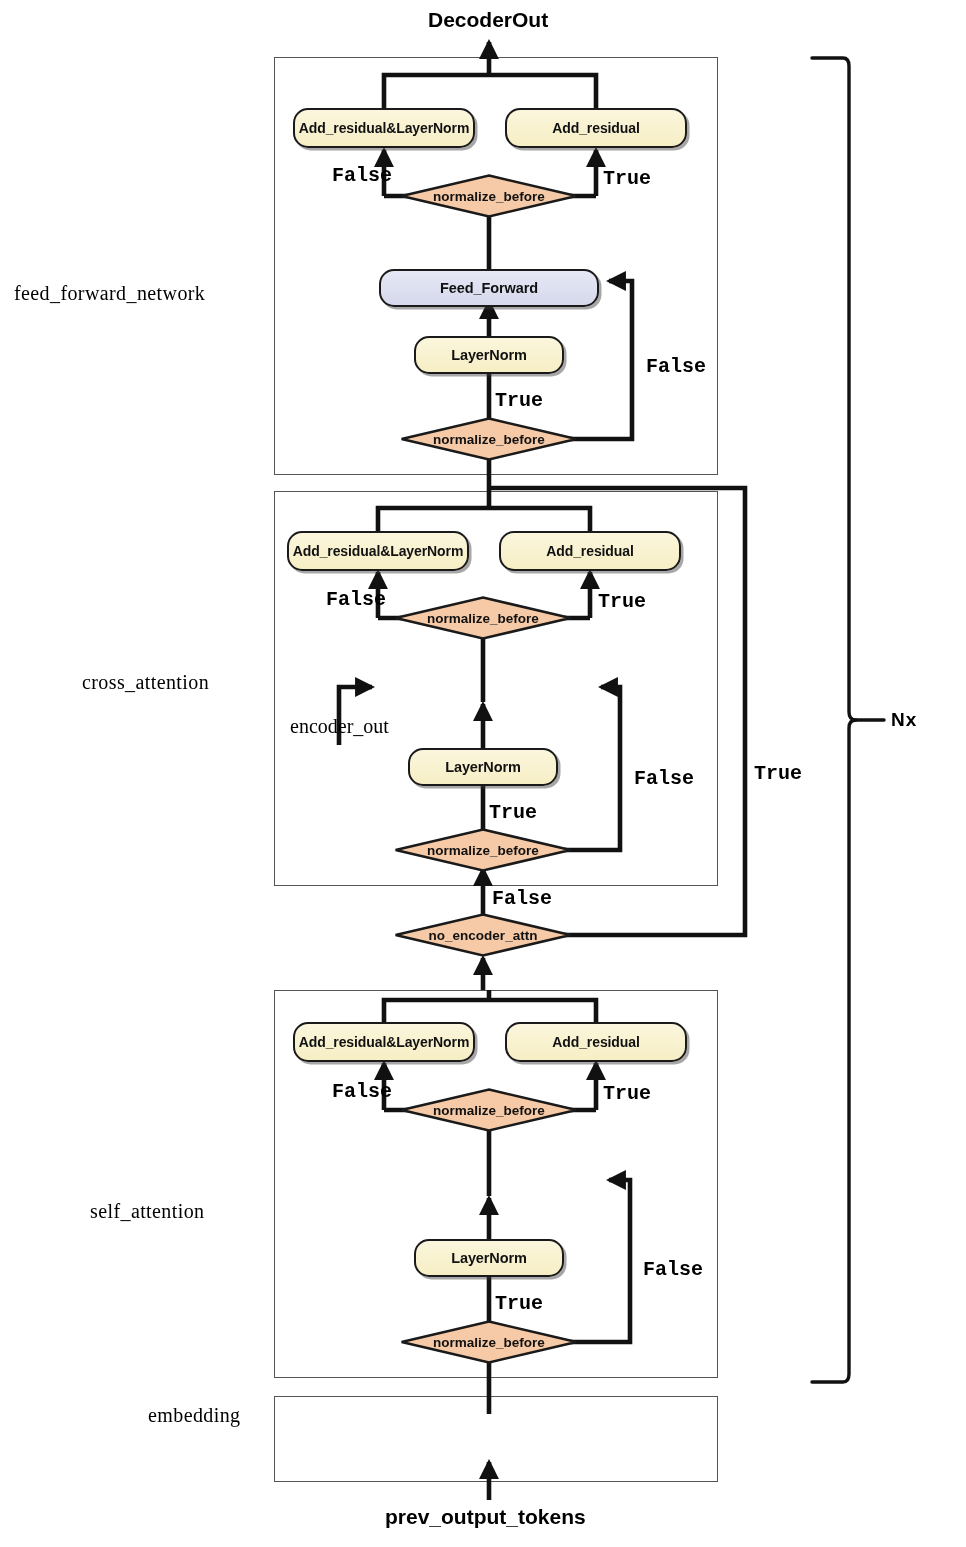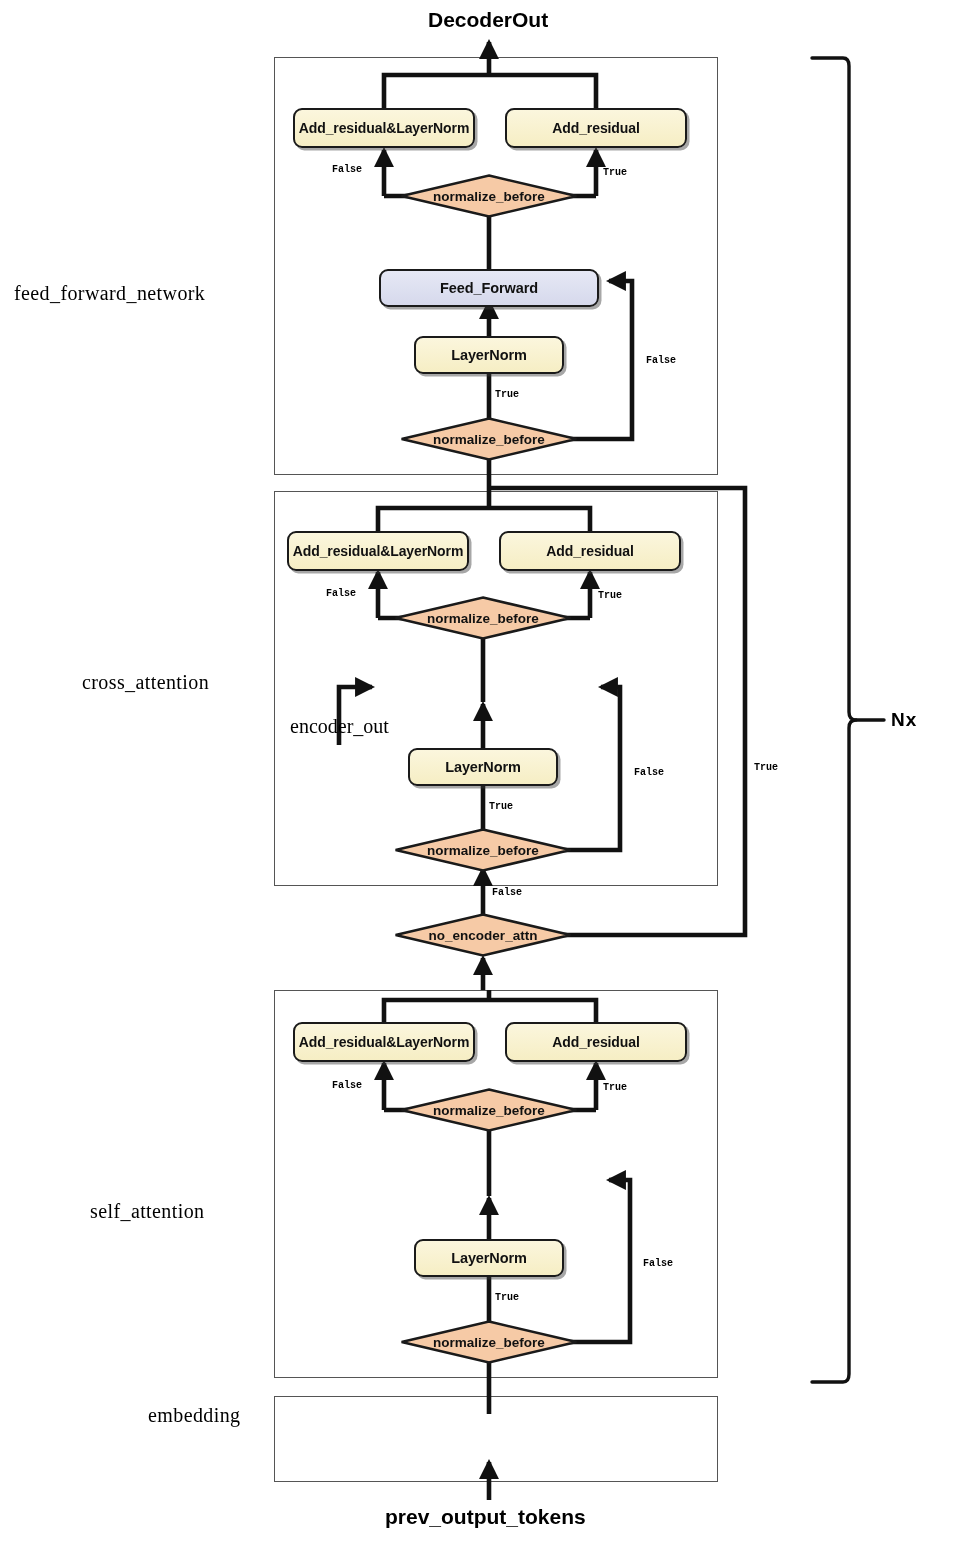--- a/index.html
+++ b/index.html
@@ -10,21 +10,21 @@
 
   svg.layer{position:absolute;left:0;top:0;width:966px;height:1547px;pointer-events:none;}
 
   
   .node{
     position:absolute;
     box-sizing:border-box;
     display:flex;align-items:center;justify-content:center;
     text-align:center;
     border:2px solid #1a1a1a;
-    border-radius:9px;
+    border-radius:15px;
     font-weight:bold;
     color:#111;
     box-shadow:2.5px 2.5px 0 rgba(60,60,60,.45);
     line-height:1.15;
     letter-spacing:-0.1px;
   }
   .n-cream{background:linear-gradient(180deg,#fbf6dd 0%,#f6eec4 100%);}
   .n-lav  {background:linear-gradient(180deg,#e6e8f5 0%,#d6d9ec 100%);}
   .n-cyan {background:linear-gradient(180deg,#d9f7f7 0%,#c6f2f2 100%);}
   .n-pink {background:linear-gradient(180deg,#f2a8ee 0%,#eb9ae8 100%);
@@ -74,21 +74,21 @@
     position:absolute;
     font-family:"Liberation Sans",sans-serif;
     font-weight:bold;font-size:19px;color:#000;
     letter-spacing:1px;
   }
   
   .elabel{
     position:absolute;
     font-family:"Liberation Mono",monospace;
     font-weight:bold;
-    font-size:10px;
+    font-size:20px;
     color:#000;
     white-space:nowrap;
     z-index:5;
   }
 </style>
 </head>
 <body>
 
 <div id="canvas">
 

